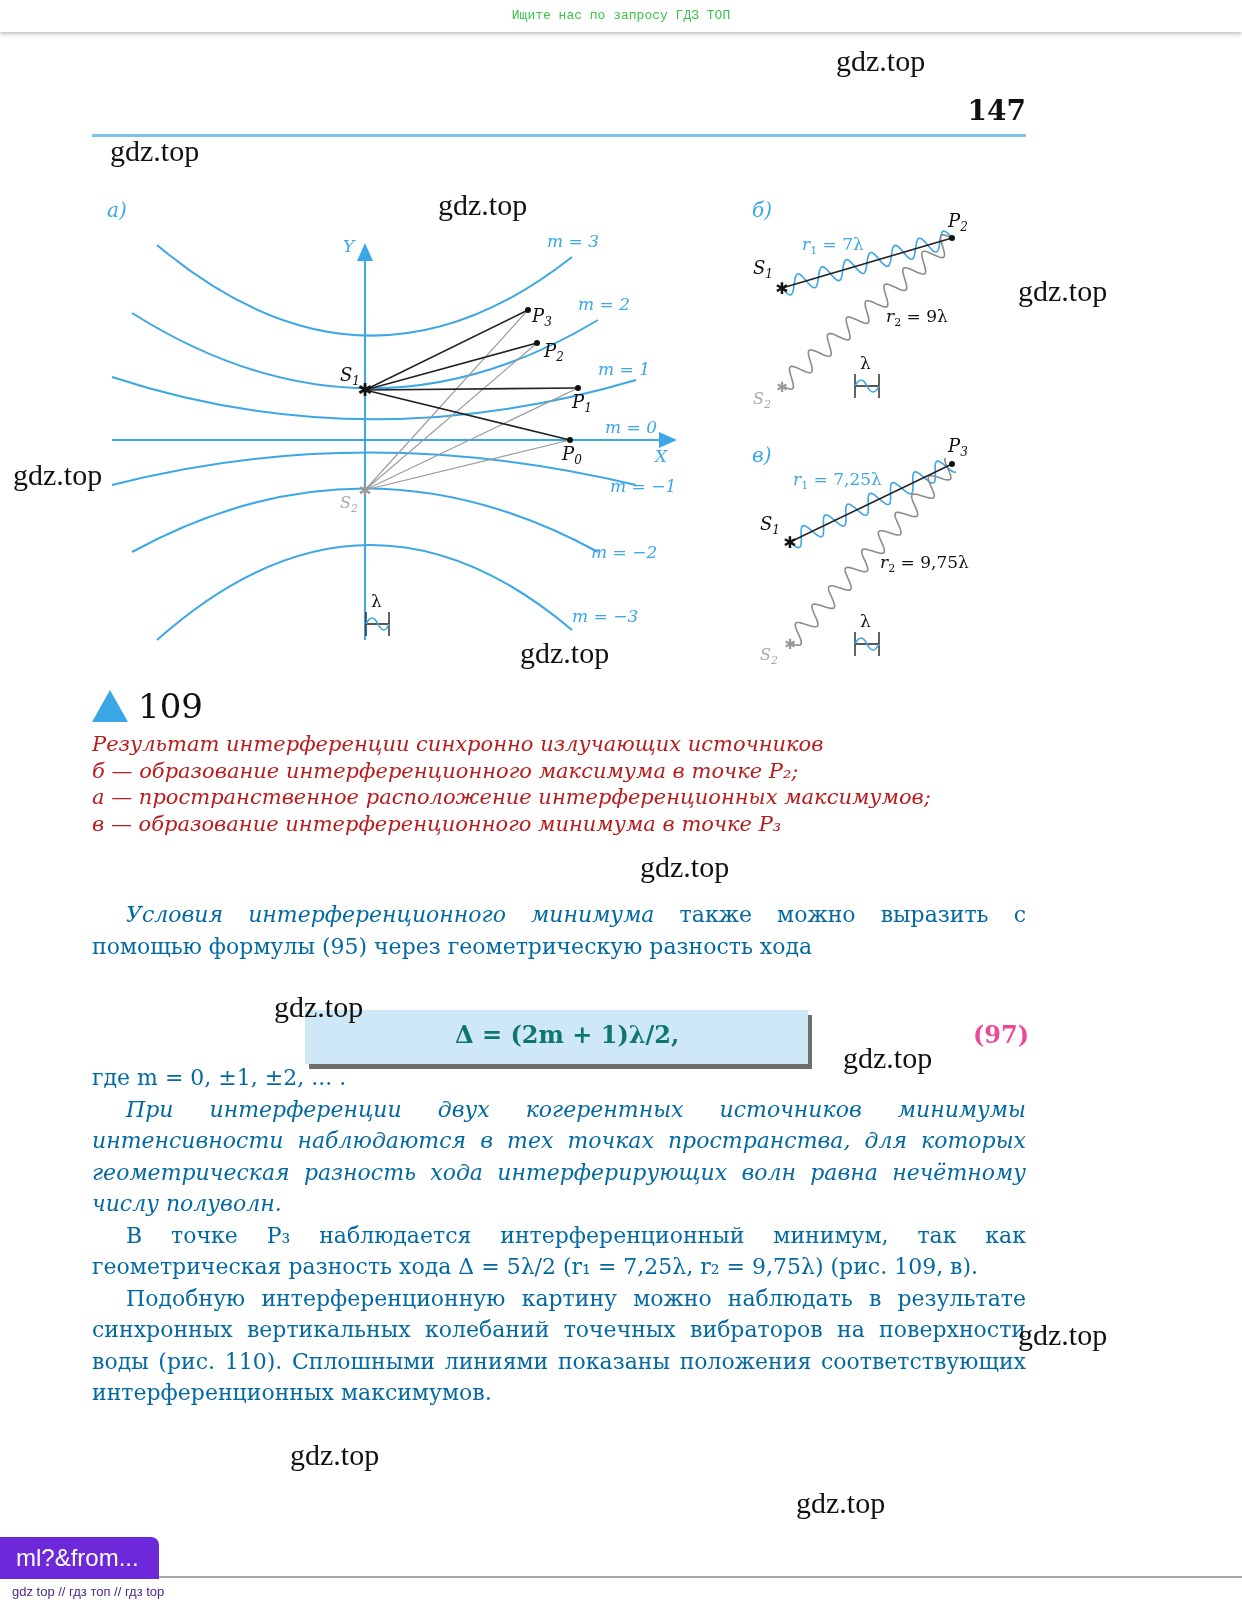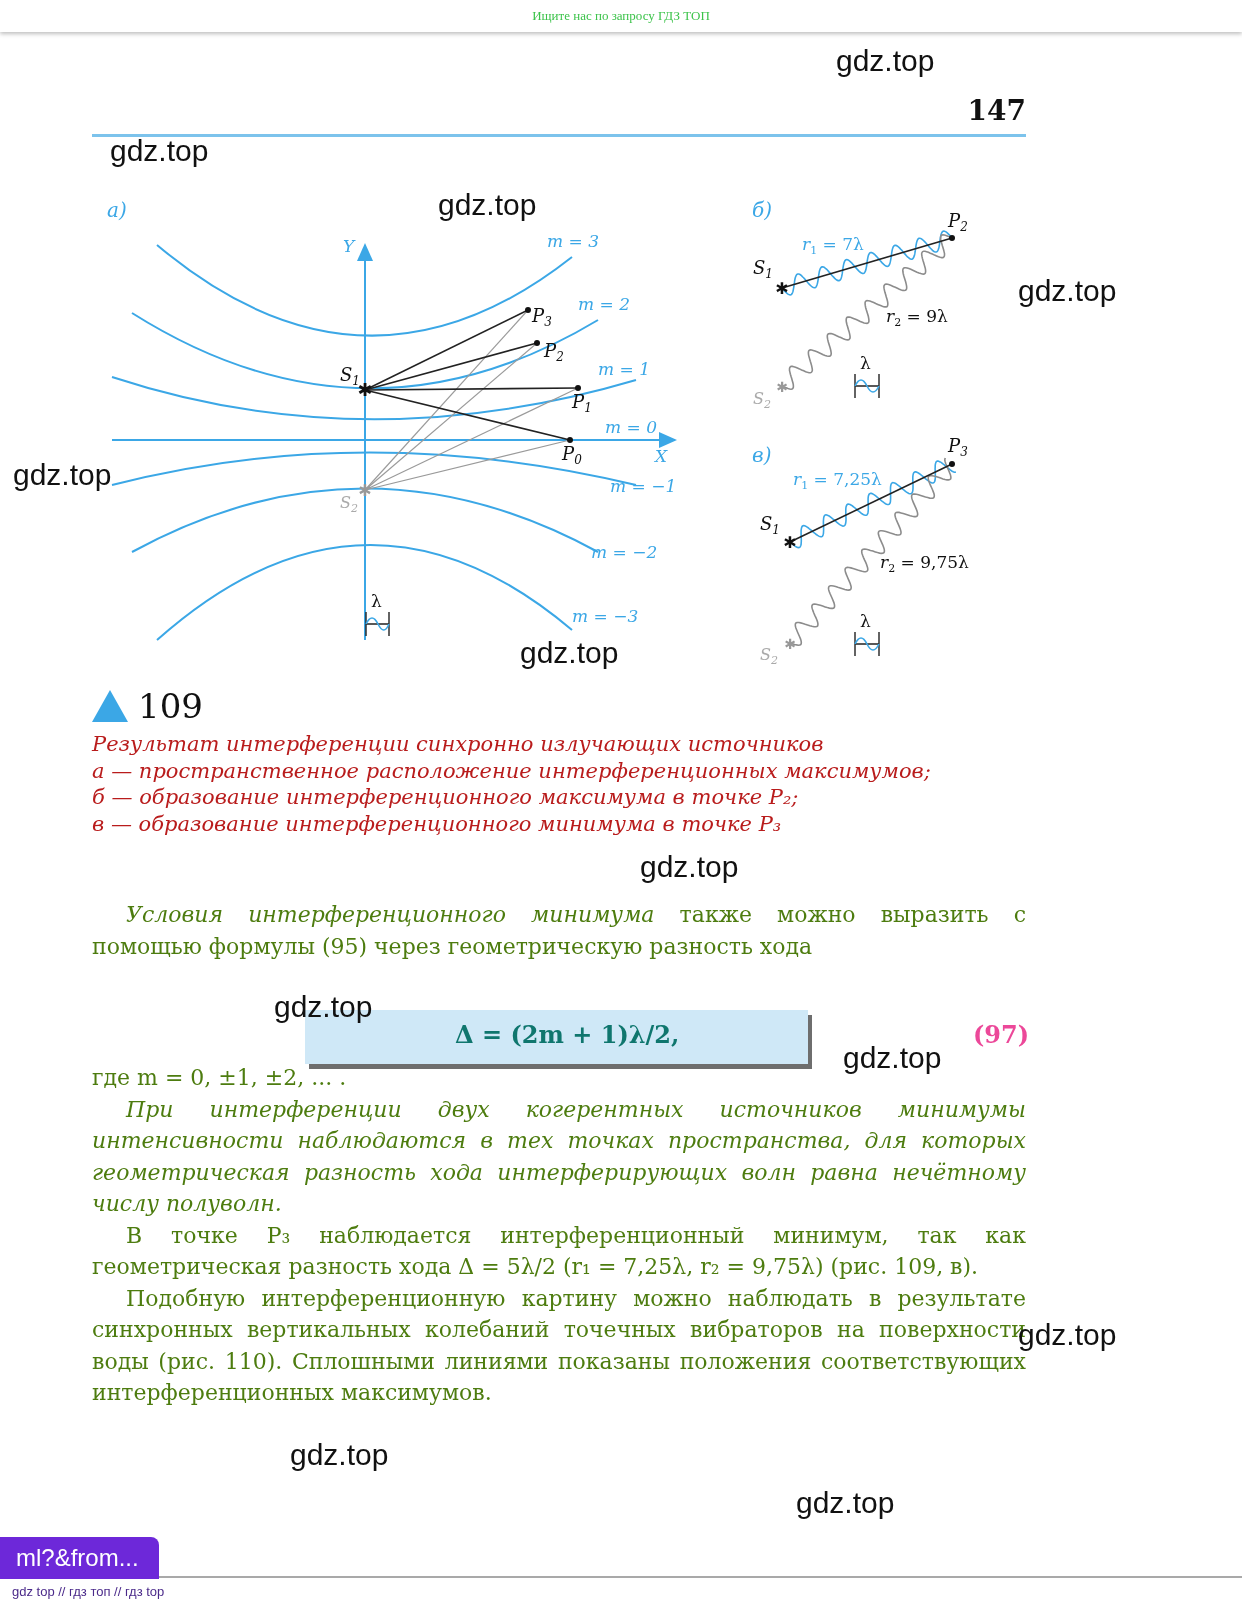--- a/index.html
+++ b/index.html
@@ -1,39 +1,39 @@
 <!DOCTYPE html>
 <html><head>
   <meta charset="utf-8">
   <style>
     html, body { margin:0; padding:0; }
     body { width:1242px; height:1610px; background:#ffffff; position:relative; overflow:hidden;
            font-family:"DejaVu Serif", serif; color:#1a1a1a; }
     .topbar { position:absolute; left:0; top:0; width:1242px; height:32px; background:#fff;
               box-shadow:0 2px 4px rgba(0,0,0,0.25); z-index:5; }
     .topbar-text { position:absolute; left:0; width:100%; top:8px; text-align:center;
-                   font-family:Liberation Serif, serif; font-size:13px; color:#3cc34a; }
-    .wm { position:absolute; font-family:Liberation Sans, sans-serif; font-size:30px; color:#111;
+                   font-family:Liberation Mono, monospace; font-size:13px; color:#3cc34a; }
+    .wm { position:absolute; font-family:Liberation Serif, serif; font-size:30px; color:#111;
           z-index:4; white-space:nowrap; }
     .running-head { position:absolute; left:92px; top:94px; width:934px; height:40px;
                     border-bottom:3px solid #7cc3ec; }
     .rh-title { position:absolute; left:0; top:2px; font-style:italic; font-size:24px; color:#222; }
     .rh-page { position:absolute; right:0; top:0; font-weight:bold; font-size:28px; color:#111; }
     svg text { font-family:"DejaVu Serif", serif; }
     .fig { position:absolute; left:90px; top:190px; }
     .fig-num { position:absolute; left:92px; top:686px; font-size:34px; color:#111; }
     .fig-tri { position:absolute; left:92px; top:690px; width:0; height:0;
                border-left:18px solid transparent; border-right:18px solid transparent;
                border-bottom:32px solid #3ba7e6; }
     .fig-num span { margin-left:46px; }
     .caption { position:absolute; left:92px; top:731px; width:960px; font-style:italic;
                font-size:21px; line-height:26.5px; color:#b91c1c; }
     .caption p { margin:0; }
     .para { position:absolute; left:92px; width:934px; font-size:22px; line-height:31.5px;
-            color:#4d7c0f; text-align:justify; }
+            color:#0369a1; text-align:justify; }
     .para p { margin:0; text-indent:34px; text-align-last:left; }
     .para p.noind { text-indent:0; }
     .para i { font-style:italic; }
     .formula-box { position:absolute; left:305px; top:1010px; width:503px; height:54px;
                    background:#cfe8f7; box-shadow:4px 5px 0 #6e6e6e; }
     .formula { position:absolute; left:455px; top:1020px; font-size:24px; font-weight:bold; color:#0f766e; }
     .formula-num { position:absolute; left:973px; top:1020px; font-size:24px; font-weight:bold; color:#ec4899; }
     .url-tip { position:absolute; left:0; top:1537px; width:143px; height:42px; background:#6d28d9;
                border-radius:0 8px 0 0; color:#fff; font-family:"Liberation Sans", sans-serif;
                font-size:24px; line-height:42px; padding-left:16px; z-index:6; overflow:hidden; white-space:nowrap; }
@@ -169,22 +169,22 @@
     <text x="860" y="627" font-size="17" fill="#111">λ</text>
     <path d="M855,632 v24 M879,632 v24 M855,644 h24" stroke="#222" stroke-width="1.4" fill="none"></path>
     <path d="M855,644 q6,-12 12,0 t12,0" stroke="#3ba7e6" stroke-width="1.6" fill="none"></path>
   </g>
 </svg>
 
 <div class="fig-tri"></div>
 <div class="fig-num"><span>109</span></div>
 <div class="caption">
   <p>Результат интерференции синхронно излучающих источников</p>
+  <p>б — образование интерференционного максимума в точке P₂;</p>
   <p>а — пространственное расположение интерференционных максимумов;</p>
-  <p>б — образование интерференционного максимума в точке P₂;</p>
   <p>в — образование интерференционного минимума в точке P₃</p>
 </div>
 
 <div class="para" style="top:899px;">
   <p><i>Условия интерференционного минимума</i><span> также можно выразить с помощью формулы (95) через геометрическую разность хода</span></p>
 </div>
 
 <div class="formula-box"></div>
 <div class="formula">Δ = (2m + 1)λ/2,</div>
 <div class="formula-num">(97)</div>

